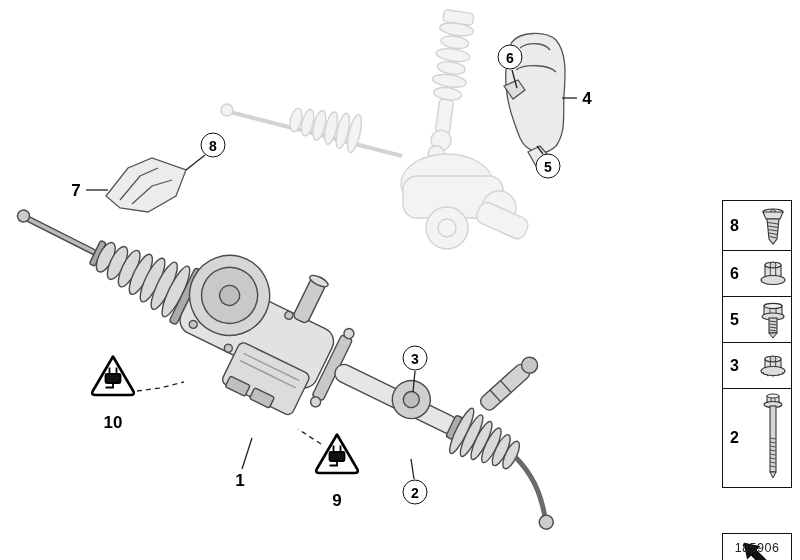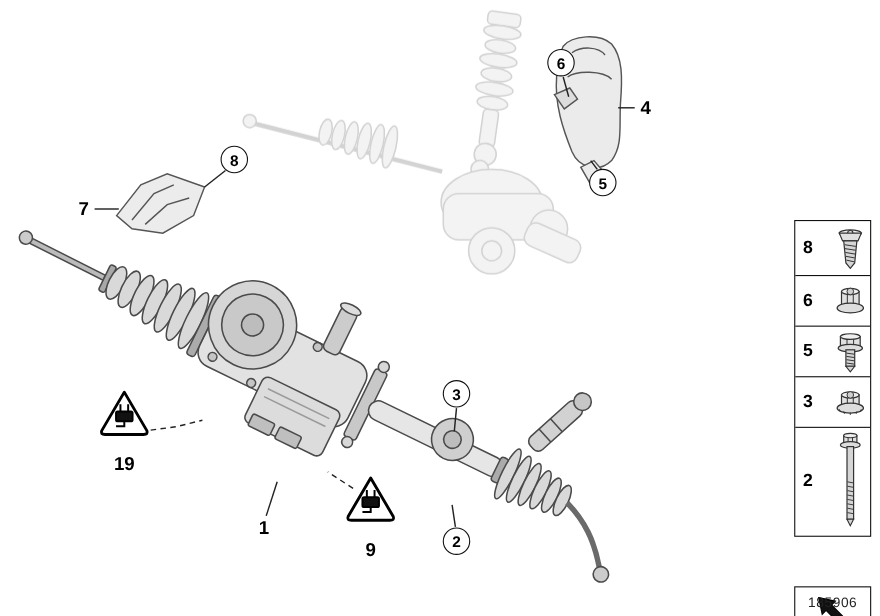--- a/index.html
+++ b/index.html
@@ -215,21 +215,21 @@
 
   <div class="co-plain" style="left:240px;top:480px">1</div>
   <div class="co-circ" style="left:415px;top:492px">2</div>
   <div class="co-circ" style="left:415px;top:358px">3</div>
   <div class="co-plain" style="left:587px;top:98px">4</div>
   <div class="co-circ" style="left:548px;top:166px">5</div>
   <div class="co-circ" style="left:510px;top:57px">6</div>
   <div class="co-plain" style="left:76px;top:190px">7</div>
   <div class="co-circ" style="left:213px;top:145px">8</div>
   <div class="co-plain" style="left:337px;top:500px">9</div>
-  <div class="co-plain" style="left:113px;top:422px">19</div>
+  <div class="co-plain" style="left:113px;top:422px">10</div>
 
   <div class="legend">
 
     <div class="legend-row" style="height:50px">
       <span class="legend-num">8</span>
       <svg width="26" height="42" viewBox="0 0 26 42">
         <ellipse cx="13" cy="7" rx="10" ry="3" fill="#eeeeee" stroke="#333" stroke-width="1.1"></ellipse>
         <circle cx="13" cy="7" r="2.4" fill="none" stroke="#333" stroke-width="1"></circle>
         <path d="M3,7 L23,7 L20,14 L6,14 Z" fill="#e0e0e0" stroke="#333" stroke-width="1.1"></path>
         <path d="M7,14 L19,14 L17,34 L13,39 L9,34 Z" fill="#d5d5d5" stroke="#333" stroke-width="1.1"></path>

